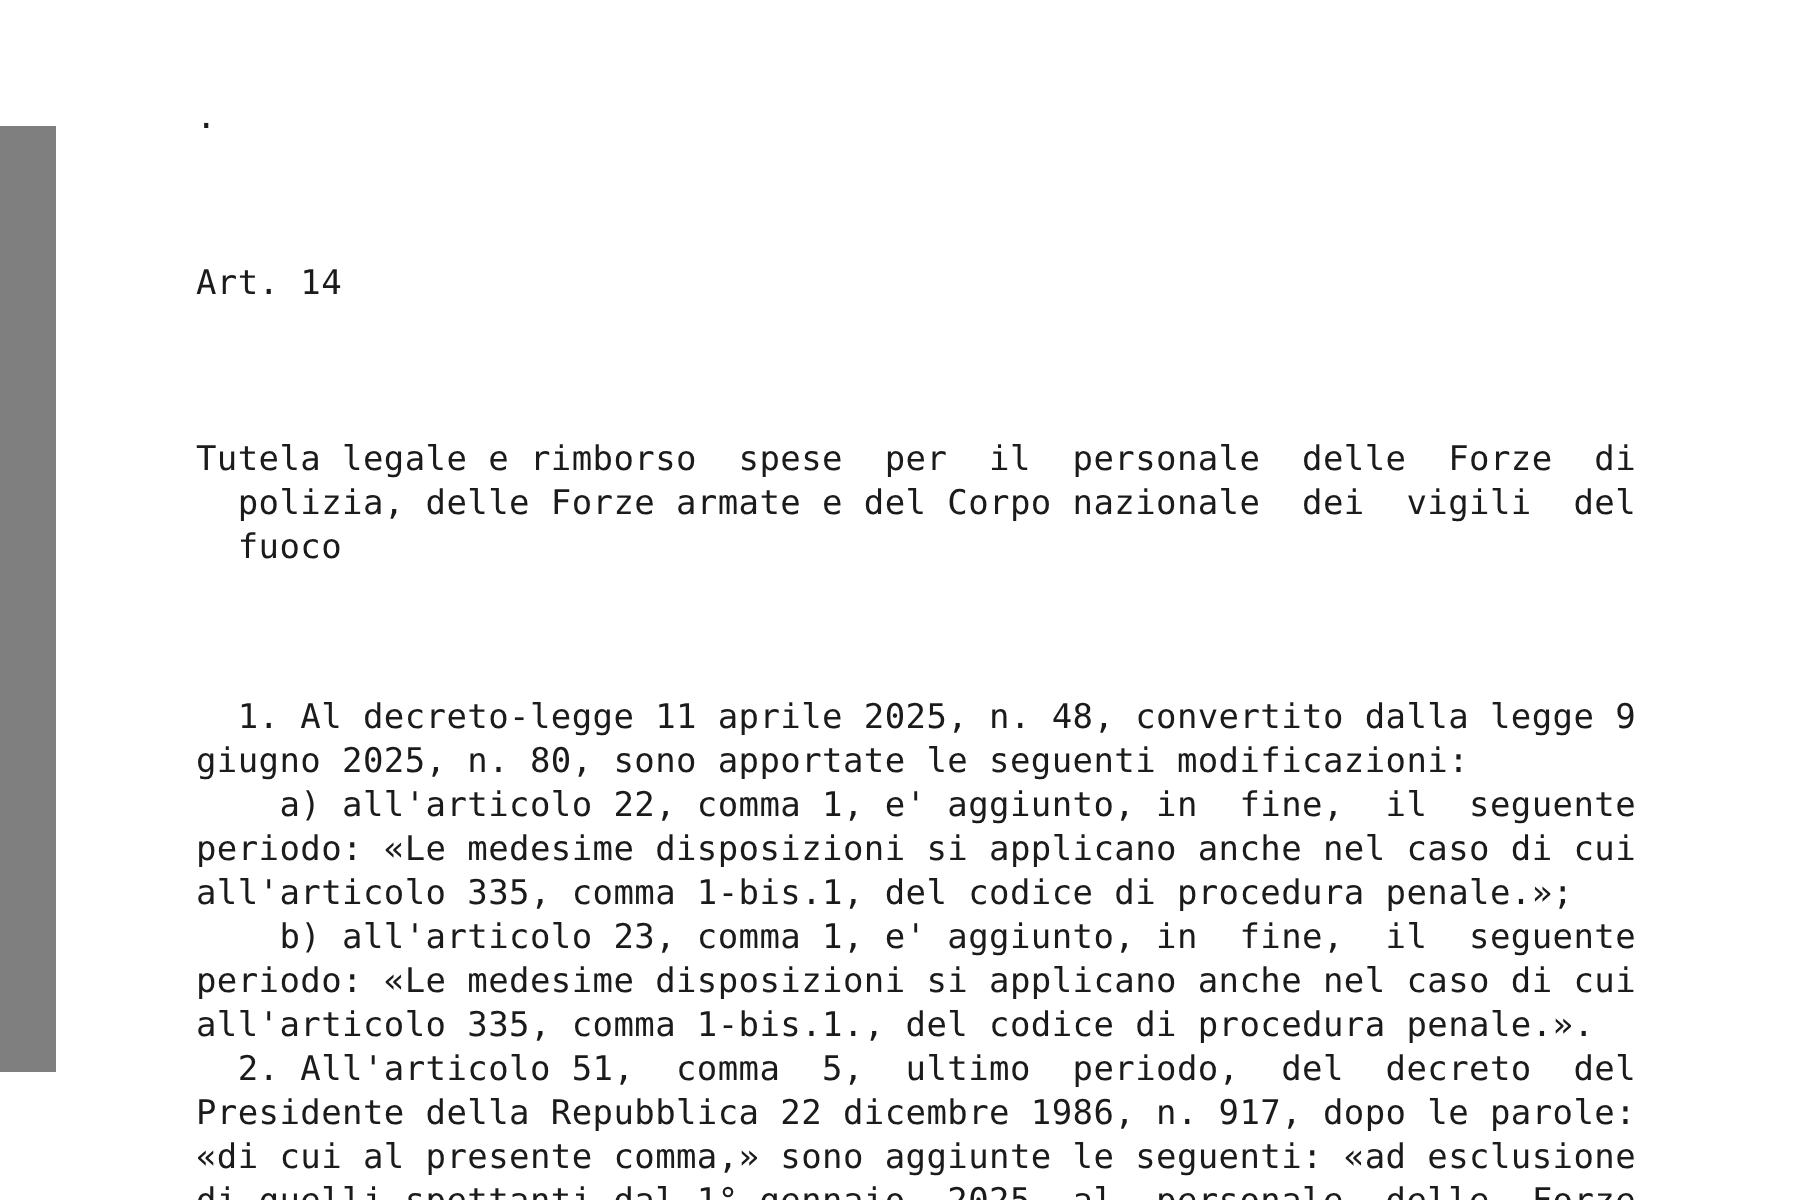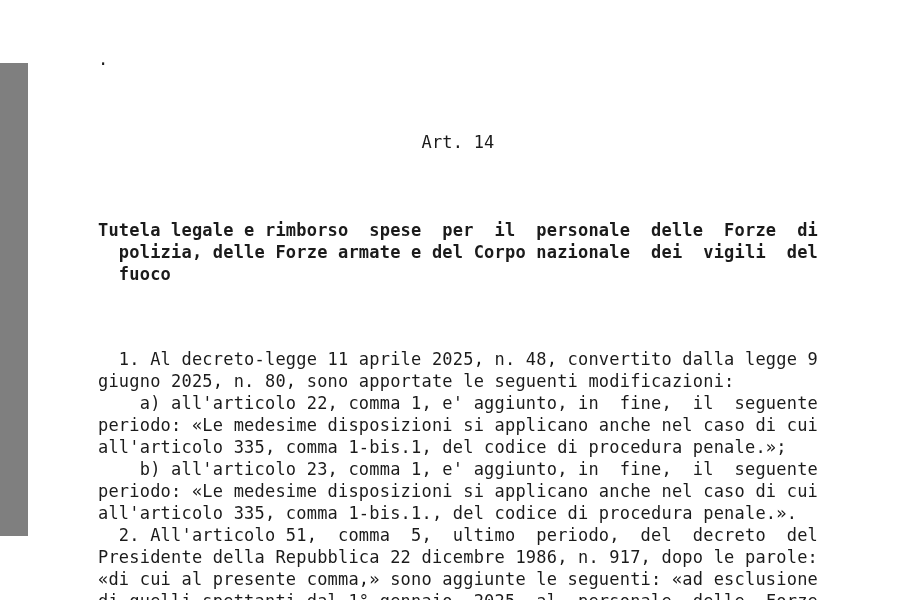--- a/index.html
+++ b/index.html
@@ -37,26 +37,25 @@
     left: 98px;
     top: 87px;
     font-size: 17px;
     line-height: 22px;
     letter-spacing: 0.2px;
     color: #1b1b1b;
     white-space: pre;
   }
   .doc-title {
     width: 720px;
-    text-align: center;
+    text-align: left;
     margin: 0 0 22px 0;
   }
   .doc-heading {
     margin: 0 16px 19px 0;
-    font-weight: bold;
   }
   .doc-body {
     margin: 0;
   }
 </style>
 </head>
 <body>
 
 <div class="page">
 

